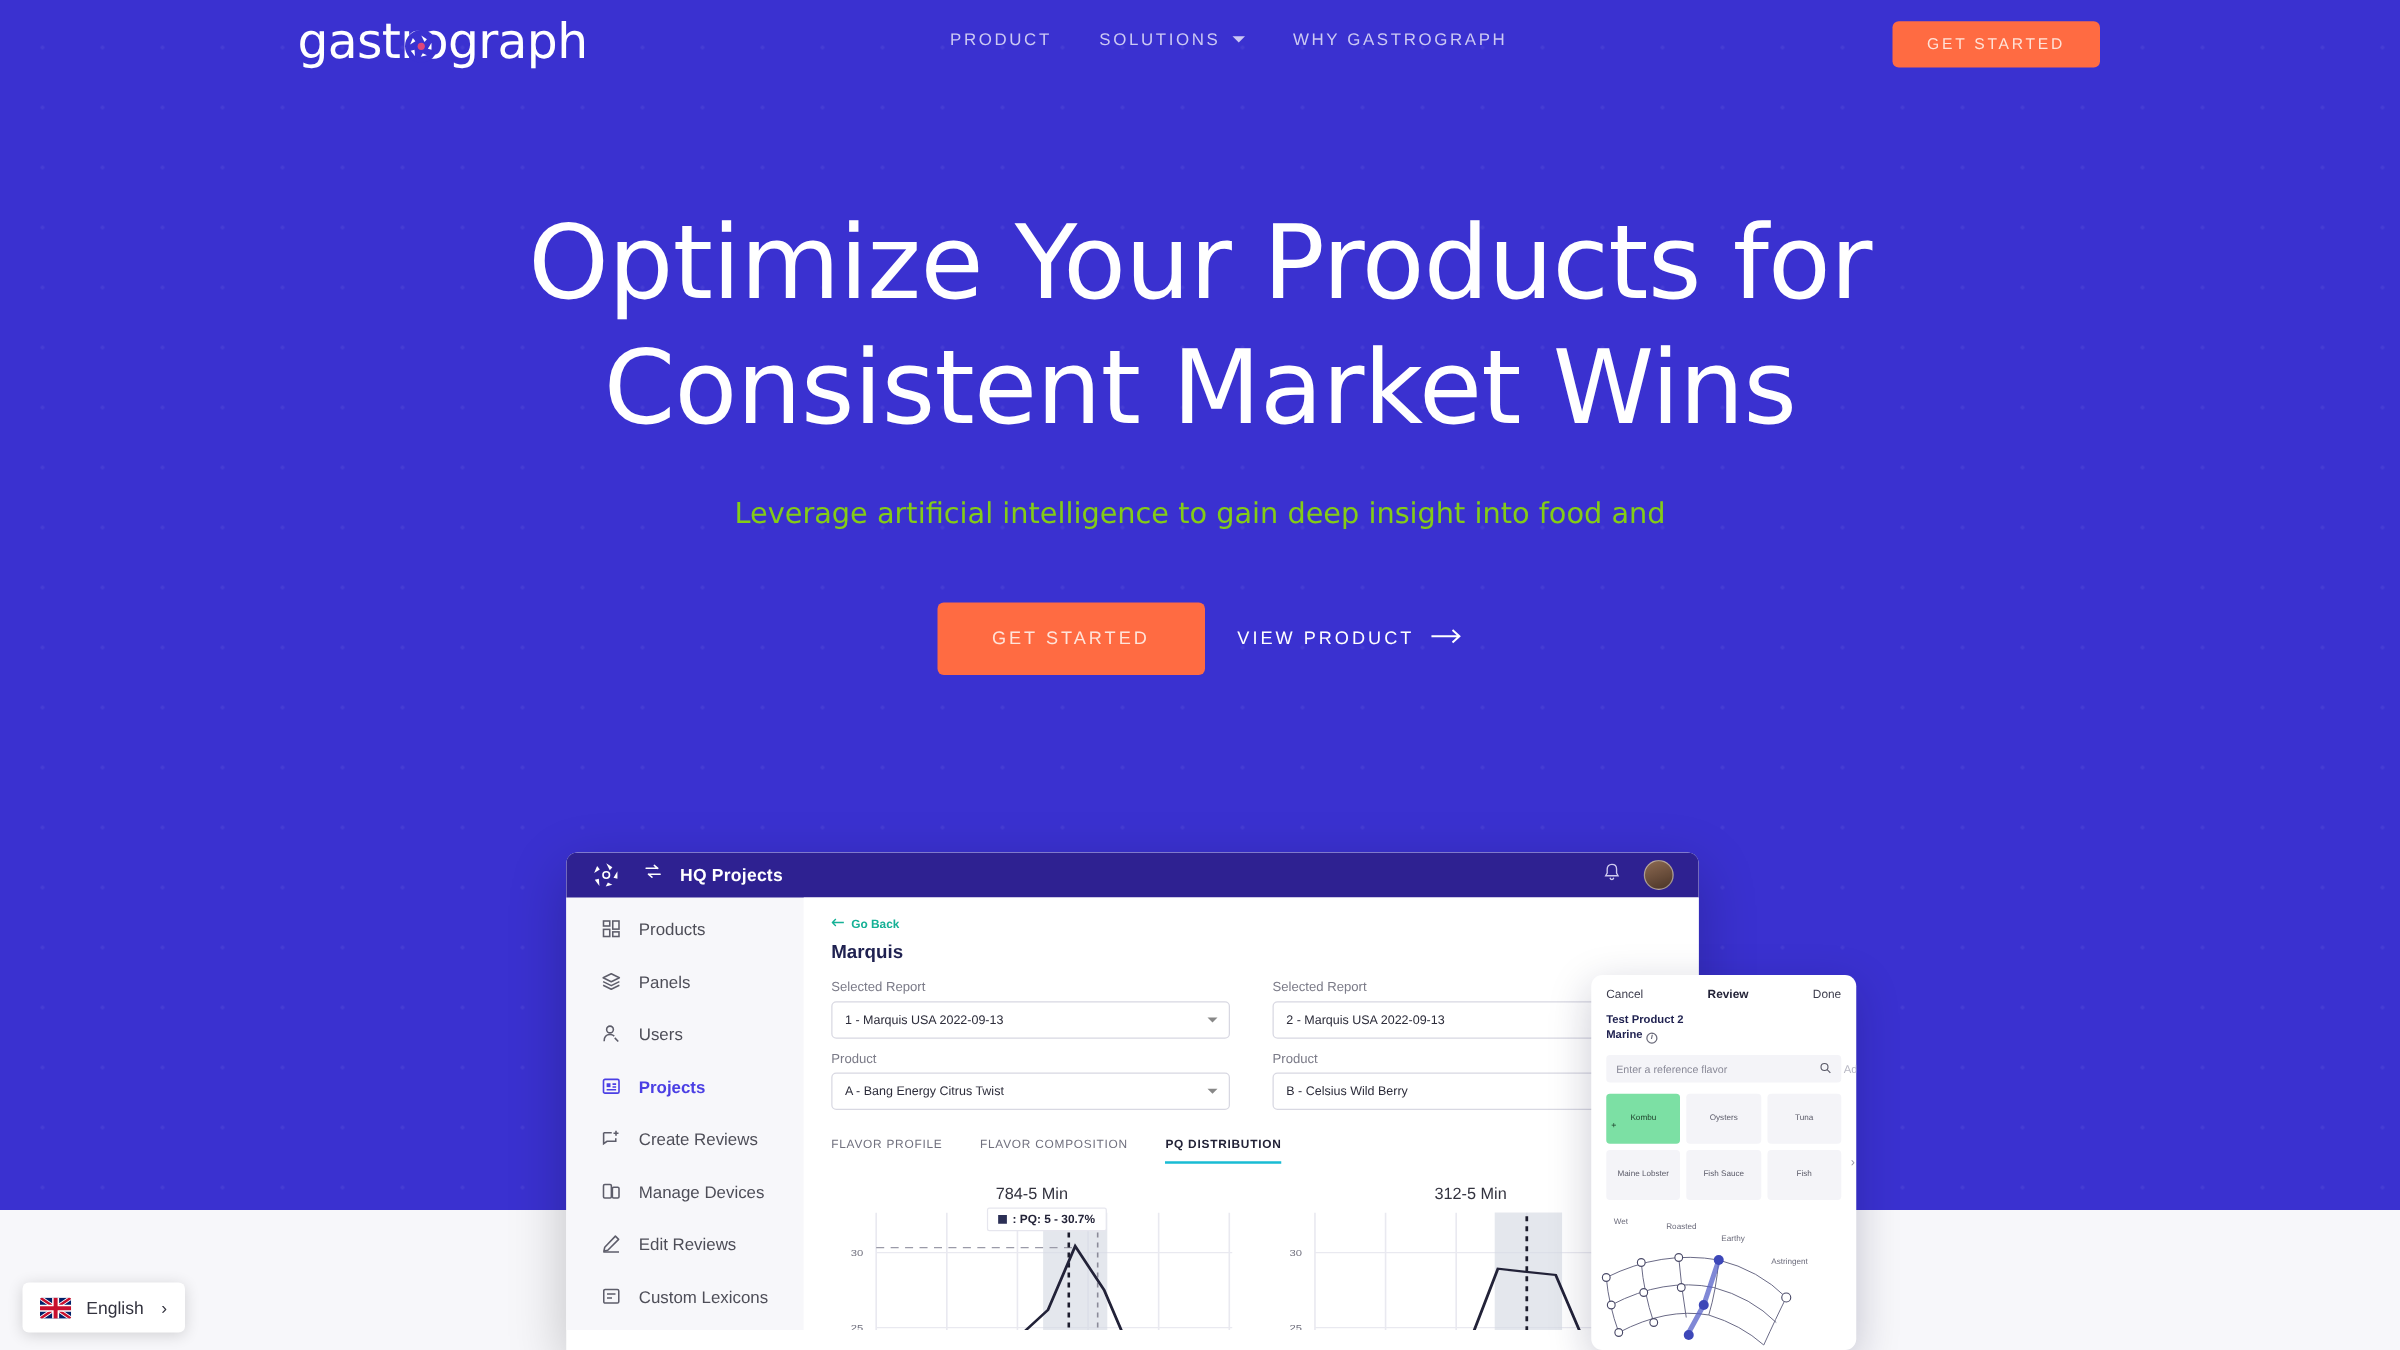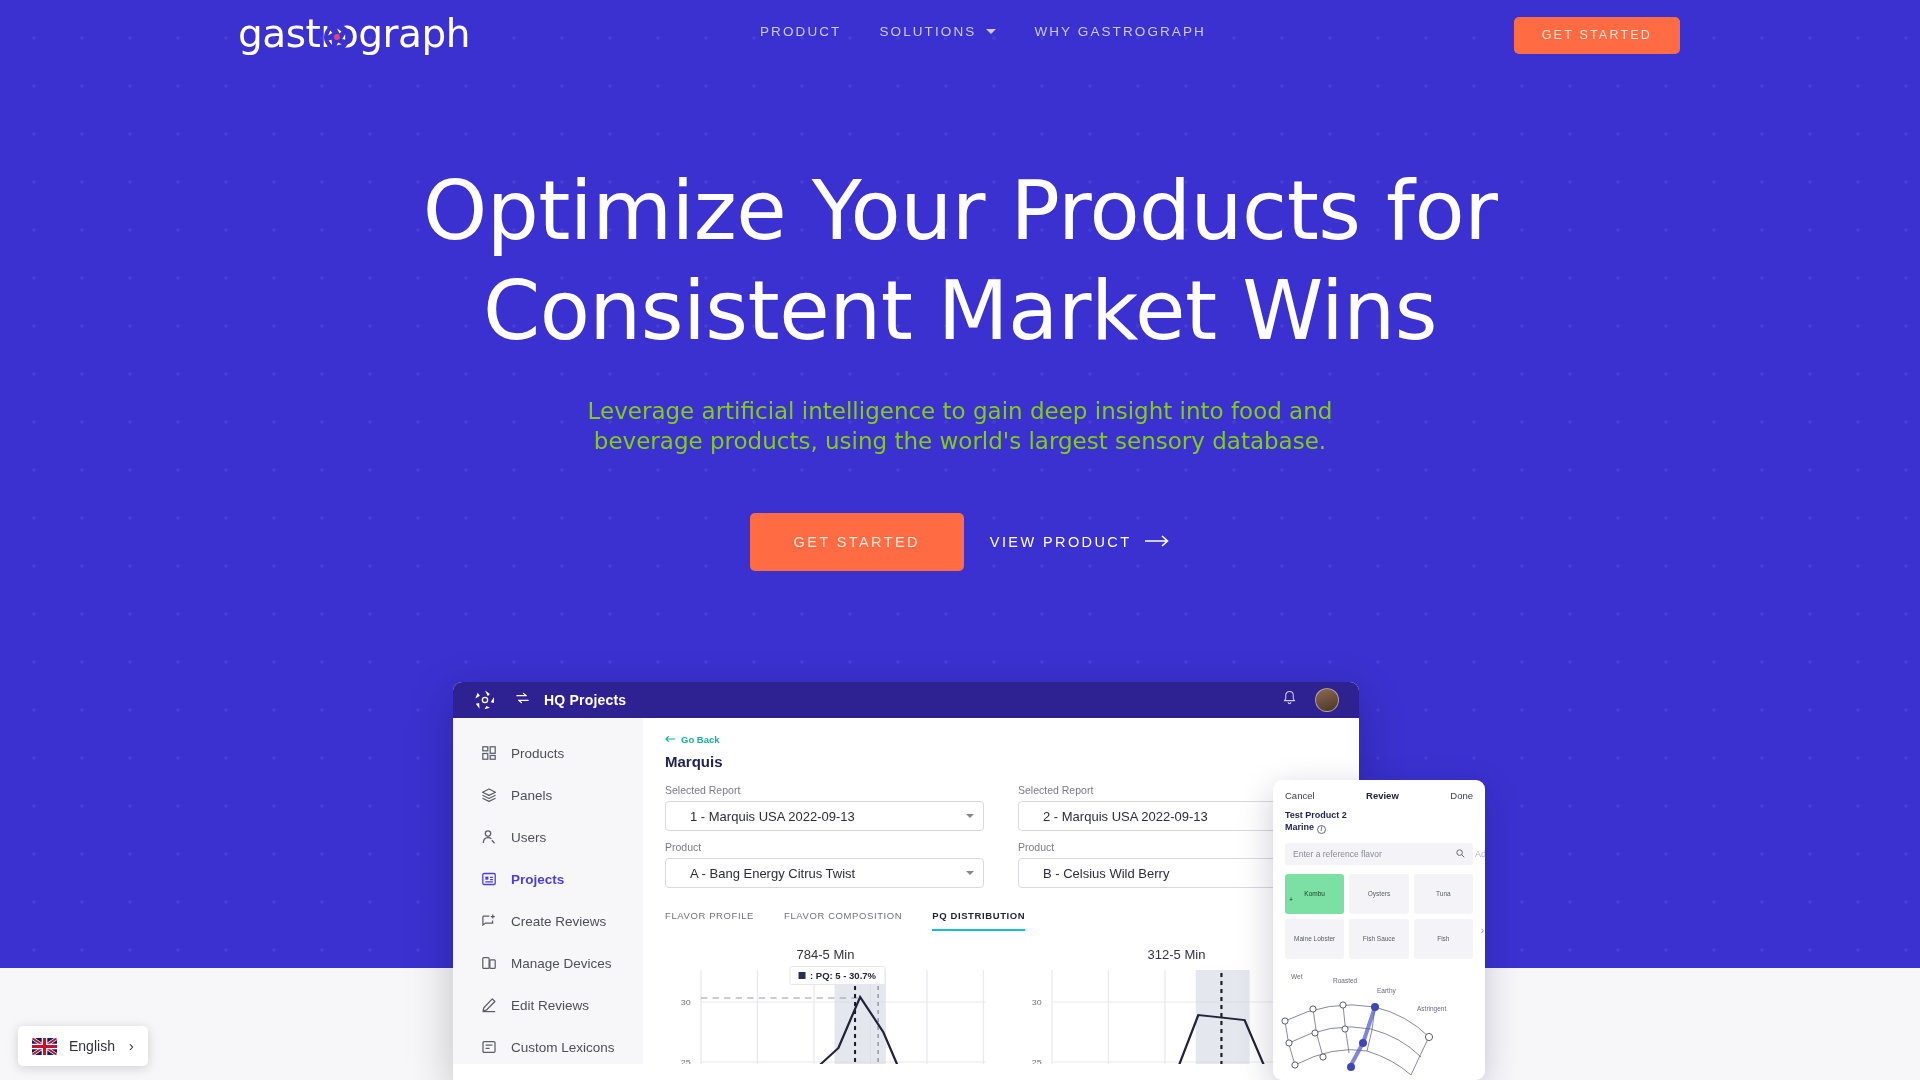--- a/index.html
+++ b/index.html
@@ -126,41 +126,41 @@
   #app-title { font-size:14px; font-weight:bold; color:#fff; letter-spacing:.2px;}
   .topbar-right { position:absolute; right:20px; display:flex; align-items:center; gap:18px;}
   #app-avatar {
     width:24px;height:24px;border-radius:50%;
     background:linear-gradient(160deg,#8d6a52,#4a3426);
     border:1px solid rgba(255,255,255,.45);
   }
 
   #app-body { display:flex; height:346px; }
   #app-sidebar {
-    width:190px; background:#f7f7fa; padding-top:14px;
+    width:190px; background:#f7f7fa; padding-top:4px;
     flex-shrink:0;
   }
   .side-item {
     display:flex; align-items:center; gap:14px;
     height:42px; padding-left:28px;
     font-size:13.5px; color:#4e4e58; cursor:pointer;
   }
   .side-item.active { color:#4b3fe4; font-weight:600; }
   .side-icon { width:16px; height:16px; flex-shrink:0; }
 
   #app-main { flex:1; background:#fff; padding:16px 22px 0 22px; position:relative; overflow:hidden;}
   #go-back { display:flex; align-items:center; gap:5px; color:#16b196; font-size:9.5px; font-weight:600;}
   #proj-title { margin-top:8px; font-size:15px; font-weight:bold; color:#1f2150;}
   .field-grid { display:flex; gap:34px; margin-top:14px; }
   .field-col { flex:1; min-width:0; }
   .field-label { font-size:10.5px; color:#7b7b88; margin-bottom:5px; }
   .field-select {
     height:30px; border:1px solid #d8d8e2; border-radius:4px;
-    display:flex; align-items:center; padding:0 24px;
-    font-size:13px; color:#2c2c3a; position:relative; background:#fff;
+    display:flex; align-items:center; padding:0 10px;
+    font-size:10px; color:#2c2c3a; position:relative; background:#fff;
   }
   .sel-caret {
     position:absolute; right:9px; width:0;height:0;
     border-left:4px solid transparent;border-right:4px solid transparent;
     border-top:4px solid #888; 
   }
   .field-row2 { margin-top:10px; }
 
   #app-tabs {
     display:flex; gap:30px; margin-top:22px;
@@ -271,21 +271,20 @@
   <button id="nav-cta">GET STARTED</button>
 </nav>
 
 <section id="hero">
   <h1>
     <span class="l1">Optimize Your Products for</span>
     <span class="l2">Consistent Market Wins</span>
   </h1>
   <div id="hero-sub">
     <span>Leverage artificial intelligence to gain deep insight into food and</span>
-    <span>beverage products, using the world's largest sensory database.</span>
   </div>
   <div id="hero-cta-row">
     <button id="hero-cta-primary">GET STARTED</button>
     <button id="hero-cta-secondary">
       <span>VIEW PRODUCT</span>
       <span>
         <svg width="25" height="12" viewBox="0 0 25 12">
           <path d="M0 6 H22 M17 1 L22.5 6 L17 11" stroke="#fff" stroke-width="1.6" fill="none"></path>
         </svg>
       </span>

